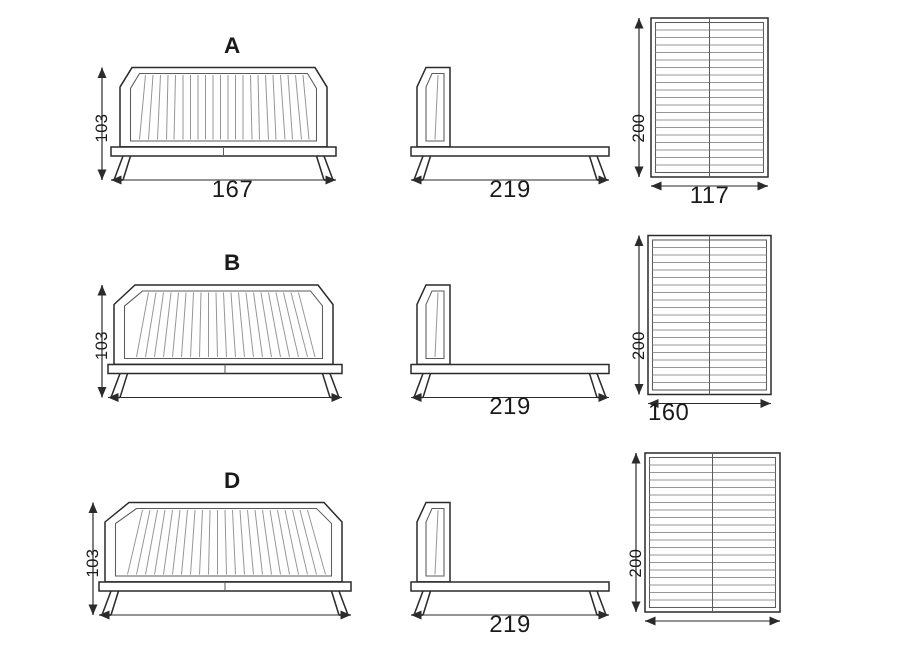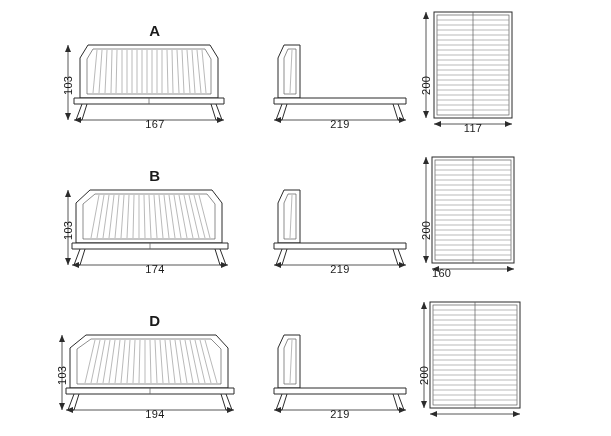--- a/index.html
+++ b/index.html
@@ -29,21 +29,21 @@
     top:22px;left:0;width:190px;
     text-align:center;
     font-size:15px;
     font-weight:700;
     letter-spacing:.5px;
   }
 
   
   .dim-h{
     position:absolute;
-    font-size:11px;
+    font-size:16px;
     letter-spacing:.3px;
     white-space:nowrap;
   }
   .dim-v{
     position:absolute;
     font-size:11px;
     letter-spacing:.3px;
     white-space:nowrap;
     transform:rotate(-90deg);
     transform-origin:left top;
@@ -215,21 +215,20 @@
         <path class="ln" d="M160 104 L166 120"></path>
           <path class="ln" d="M155 104 L160 120"></path>
         <line class="ln" x1="160" y1="120" x2="166" y2="120"></line>
         <line class="dimline" x1="12" y1="120" x2="168" y2="120"></line>
         <polygon class="arrow" points="12,120 19,117 19,123"></polygon>
         <polygon class="arrow" points="168,120 161,117 161,123"></polygon>
         <line class="dimline" x1="8" y1="45" x2="8" y2="120"></line>
         <polygon class="arrow" points="8,45 5,52 11,52"></polygon>
         <polygon class="arrow" points="8,120 5,113 11,113"></polygon>
       </svg>
-      <div class="dim-h" style="left:0;top:118px;width:190px;text-align:center;">174</div>
       <div class="dim-v" style="left:2px;top:95px;">103</div>
     </div>
 
     <div class="cell side">
       <svg width="160" height="145" viewBox="0 0 160 145">
         <path class="ln fillw" d="M18 45 L34 45 L34 98 L12 98 L12 58 Z"></path>
         <path class="ln-thin" d="M22 49 L30 49 L30 94 L18 94 L18 58 Z"></path>
         <path class="ln-hair" d="M26 50 L24 93"></path>
         <path class="ln fillw" d="M8 98 L140 98 L140 104 L8 104 Z"></path>
         <path class="ln" d="M16 104 L10 120"></path>
@@ -323,21 +322,20 @@
         <path class="ln" d="M166 104 L172 120"></path>
           <path class="ln" d="M161 104 L166 120"></path>
         <line class="ln" x1="166" y1="120" x2="172" y2="120"></line>
         <line class="dimline" x1="6" y1="120" x2="174" y2="120"></line>
         <polygon class="arrow" points="6,120 13,117 13,123"></polygon>
         <polygon class="arrow" points="174,120 167,117 167,123"></polygon>
         <line class="dimline" x1="2" y1="45" x2="2" y2="120"></line>
         <polygon class="arrow" points="2,45 -1,52 5,52"></polygon>
         <polygon class="arrow" points="2,120 -1,113 5,113"></polygon>
       </svg>
-      <div class="dim-h" style="left:0;top:118px;width:190px;text-align:center;">194</div>
       <div class="dim-v" style="left:-4px;top:95px;">103</div>
     </div>
 
     <div class="cell side">
       <svg width="160" height="145" viewBox="0 0 160 145">
         <path class="ln fillw" d="M18 45 L34 45 L34 98 L12 98 L12 58 Z"></path>
         <path class="ln-thin" d="M22 49 L30 49 L30 94 L18 94 L18 58 Z"></path>
         <path class="ln-hair" d="M26 50 L24 93"></path>
         <path class="ln fillw" d="M8 98 L140 98 L140 104 L8 104 Z"></path>
         <path class="ln" d="M16 104 L10 120"></path>

